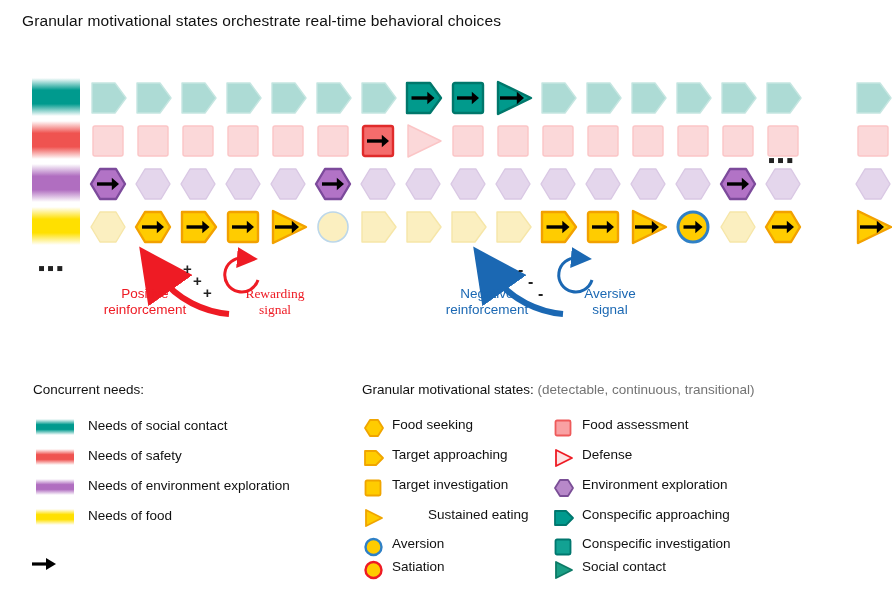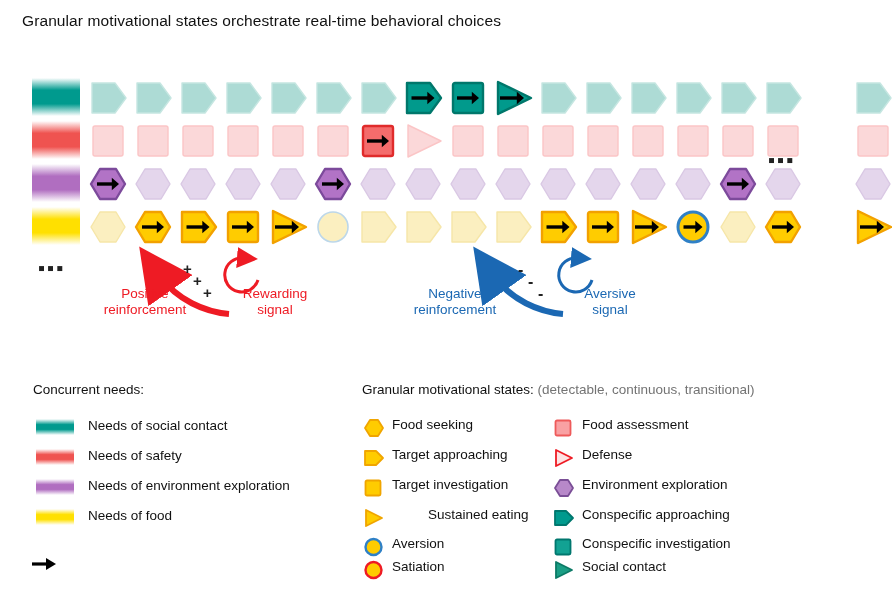--- a/index.html
+++ b/index.html
@@ -468,25 +468,25 @@
   <div class="anno-sign red" style="left:203px;top:285px;font-size:15px;color:#222;">+</div>
 
   <div class="anno-sign blue" style="left:518px;top:262px;font-size:16px;color:#222;">-</div>
   <div class="anno-sign blue" style="left:528px;top:274px;font-size:16px;color:#222;">-</div>
   <div class="anno-sign blue" style="left:538px;top:286px;font-size:16px;color:#222;">-</div>
 
   <div class="anno red" style="left:90px;top:286px;width:110px;font-size:13.5px;">
     <div>Positive</div>
     <div>reinforcement</div>
   </div>
-  <div class="anno red" style="left:225px;top:286px;width:100px;font-size:13.5px;">
+  <div class="anno red" style="left:225px;top:286px;width:100px;font-size:13.5px;font-family:Liberation Serif, serif;">
     <div>Rewarding</div>
     <div>signal</div>
   </div>
-  <div class="anno blue" style="left:400px;top:286px;width:110px;font-size:13.5px;">
+  <div class="anno blue" style="left:432px;top:286px;width:110px;font-size:13.5px;">
     <div>Negative</div>
     <div>reinforcement</div>
   </div>
   <div class="anno blue" style="left:560px;top:286px;width:100px;font-size:13.5px;">
     <div>Aversive</div>
     <div>signal</div>
   </div>
 
   <div class="leg-head" style="left:33px;top:382px;">Concurrent needs:</div>
   <div id="leg-left">

